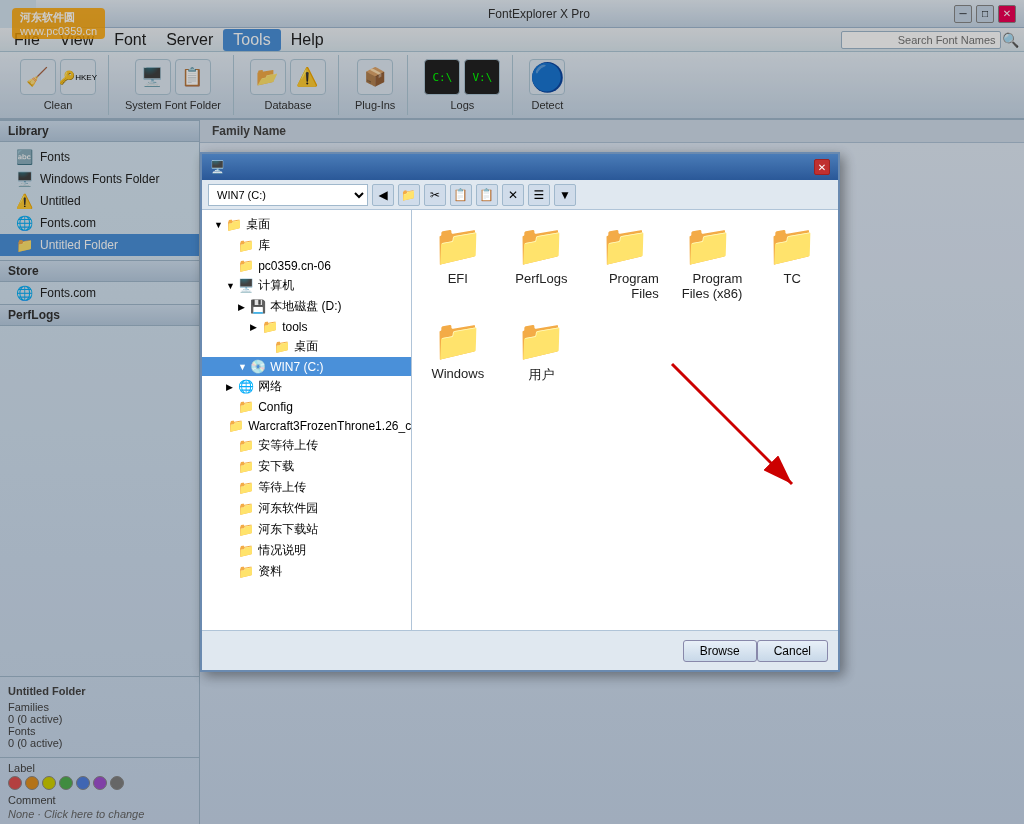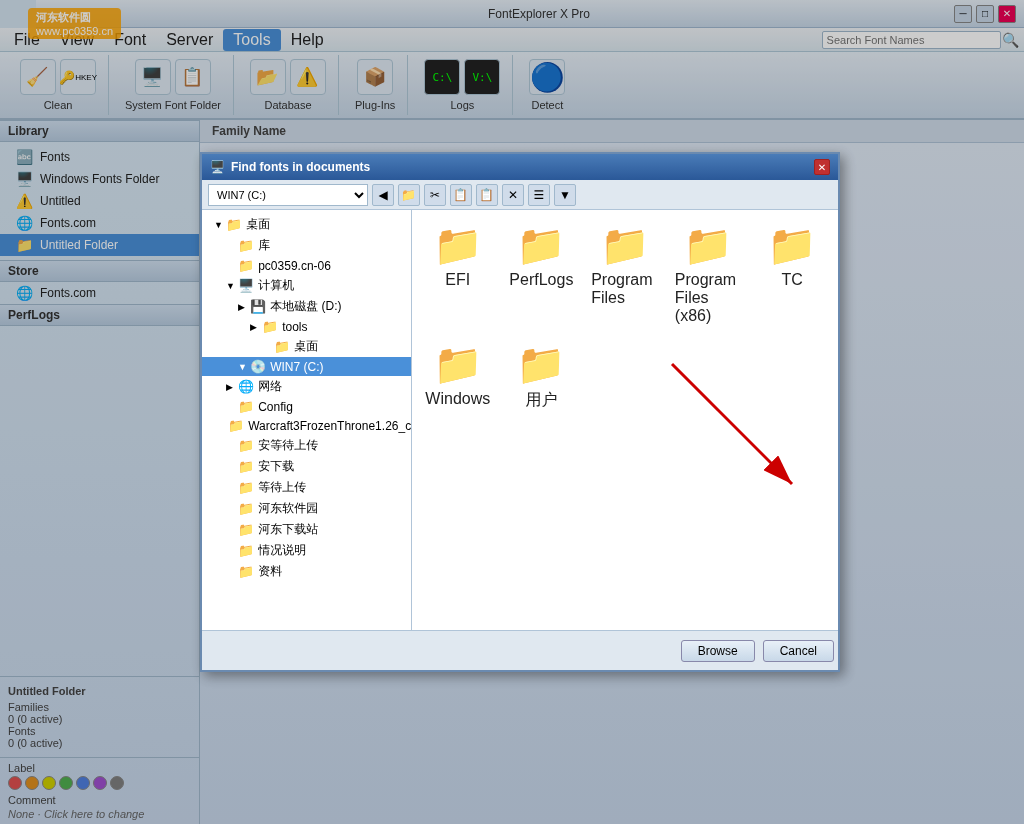--- a/index.html
+++ b/index.html
@@ -10,21 +10,21 @@
     #title-text { flex: 1; text-align: center; font-size: 12px; color: #333; }
     #title-controls { display: flex; gap: 4px; }
     .title-btn { width: 18px; height: 18px; border: 1px solid #888; border-radius: 2px; display: flex; align-items: center; justify-content: center; font-size: 10px; cursor: pointer; background: #c8d8e8; }
     .title-btn.close { background: #e05; color: white; }
 
     
     #menu-bar { background: linear-gradient(to bottom, #f0f4f8, #dce8f0); height: 24px; display: flex; align-items: center; padding: 0 4px; border-bottom: 1px solid #b0c8d8; }
     .menu-item { padding: 2px 10px; font-size: 16px; cursor: pointer; color: #222; border-radius: 3px; }
     .menu-item:hover, .menu-item.active { background: #4a90d9; color: white; }
     #search-box-area { margin-left: auto; display: flex; align-items: center; }
-    #search-input { width: 179px; height: 18px; border: 1px solid #a0b8cc; border-radius: 2px; padding: 0 4px; font-size: 11px; background: white; }
+    #search-input { width: 160px; height: 18px; border: 1px solid #a0b8cc; border-radius: 2px; padding: 0 4px; font-size: 11px; background: white; text-align: right; }
 
     
     #toolbar { background: linear-gradient(to bottom, #e8f0f8, #c8d8e8); height: 68px; display: flex; align-items: center; padding: 4px 8px; border-bottom: 2px solid #a0b8cc; gap: 4px; }
     .toolbar-group { display: flex; flex-direction: column; align-items: center; border-right: 1px solid #b0c8d8; padding: 0 12px; height: 60px; justify-content: center; }
     .toolbar-group:last-child { border-right: none; }
     .toolbar-icons { display: flex; gap: 4px; margin-bottom: 4px; }
     .toolbar-icon { width: 36px; height: 36px; background: #e0eaf4; border: 1px solid #b0c8d8; border-radius: 4px; display: flex; align-items: center; justify-content: center; font-size: 18px; cursor: pointer; }
     .toolbar-label { font-size: 11px; color: #333; text-align: center; }
 
     
@@ -67,26 +67,26 @@
     .tree-item.selected { background: #4a90d9; color: white; }
     .tree-indent1 { padding-left: 12px; }
     .tree-indent2 { padding-left: 24px; }
     .tree-indent3 { padding-left: 36px; }
     .tree-indent4 { padding-left: 48px; }
     .tree-arrow { font-size: 9px; width: 10px; }
     .tree-icon { font-size: 13px; margin-right: 2px; }
     #files-panel { flex: 1; background: white; overflow-y: auto; padding: 8px; display: grid; grid-template-columns: repeat(5, 1fr); gap: 8px; align-content: start; }
     .file-item { display: flex; flex-direction: column; align-items: center; padding: 4px; cursor: pointer; border-radius: 3px; }
     .folder-icon-large { font-size: 40px; margin-bottom: 2px; }
-    .file-label { font-size: 16px; text-align: left; color: #222; }
-    #dialog-footer { background: #e0e8f0; border-top: 1px solid #b0c4d8; padding: 6px 4px; display: flex; justify-content: flex-end; gap: 8px; height: 40px; align-items: center; }
+    .file-label { font-size: 13px; text-align: right; color: #222; }
+    #dialog-footer { background: #e0e8f0; border-top: 1px solid #b0c4d8; padding: 6px 10px; display: flex; justify-content: flex-end; gap: 0; height: 40px; align-items: center; }
     .dlg-btn { padding: 3px 16px; background: linear-gradient(to bottom, #e8f0f8, #c8d8e8); border: 1px solid #8888aa; border-radius: 3px; cursor: pointer; font-size: 12px; }
 
     
-    #watermark { position: fixed; top: 8px; left: 0; z-index: 50; padding-left: 28px; }
+    #watermark { position: fixed; top: 8px; left: 12px; z-index: 50; }
     #watermark-inner { background: rgba(255,165,0,0.85); border-radius: 4px; padding: 2px 8px; }
     #watermark-text { font-size: 11px; color: white; font-weight: bold; }
     #watermark-url { font-size: 11px; color: white; }
   </style>
 </head>
 <body>
 
 <div id="title-bar">
   <span style="width:80px"></span>
   <span id="title-text">FontExplorer X Pro</span>
@@ -218,21 +218,20 @@
     <div id="family-header">Family Name</div>
     <div style="flex:1; background: linear-gradient(to bottom, #e0eaf6, #c8d8ec);"></div>
   </div>
 </div>
 
 <div id="dialog-overlay">
   <div id="dialog">
 
     <div id="dialog-title-bar">
       <span id="dialog-title-icon">🖥️</span>
-      <span id="dialog-title-text">Find fonts in documents</span>
       <div id="dialog-close">✕</div>
     </div>
 
     <div id="dialog-toolbar">
       <select class="dlg-path-select">
         <option>WIN7 (C:)</option>
       </select>
       <div class="dlg-toolbar-btn">◀</div>
       <div class="dlg-toolbar-btn">📁</div>
       <div class="dlg-toolbar-btn">✂</div>

